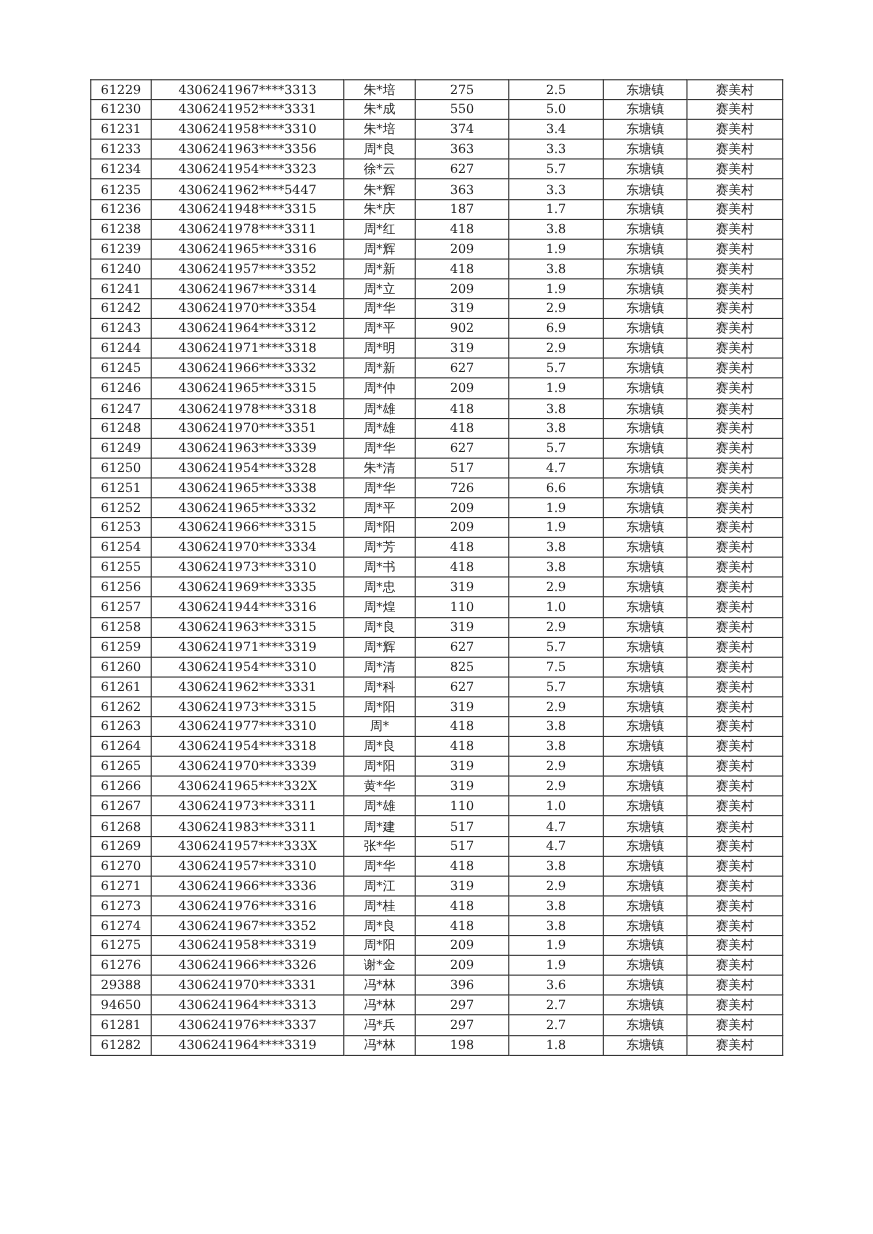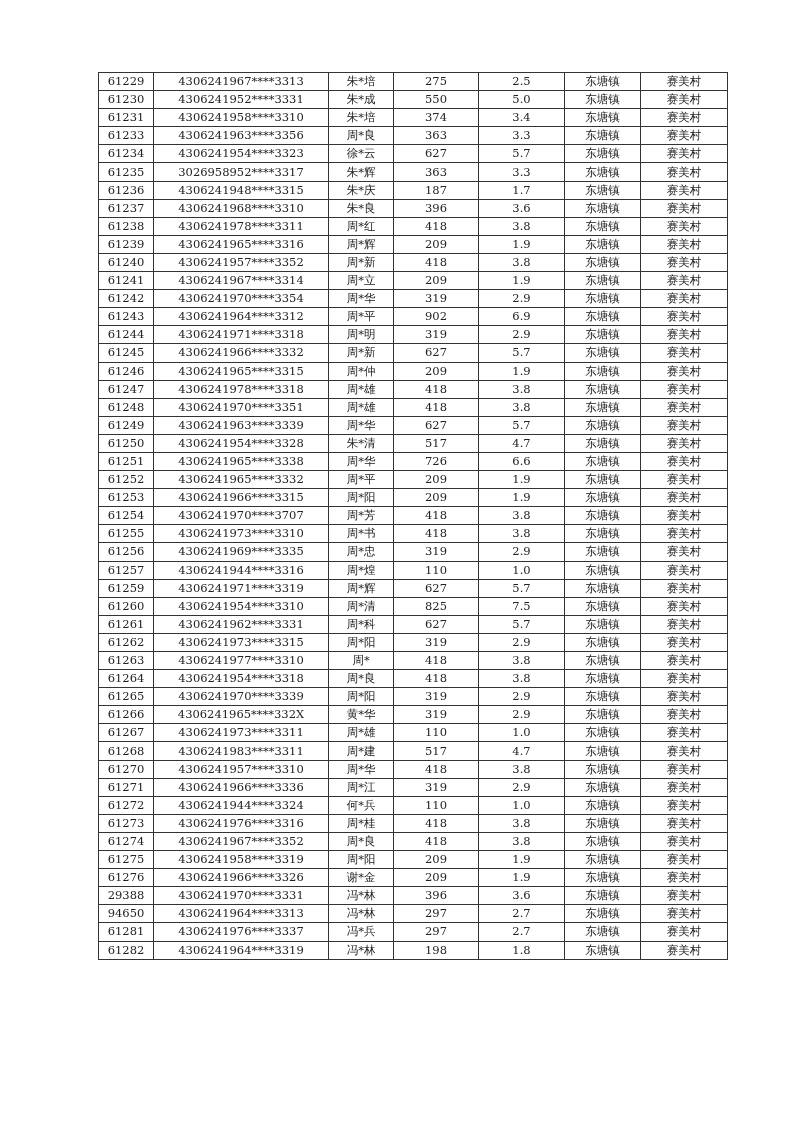--- a/index.html
+++ b/index.html
@@ -1,19 +1,19 @@
 <!DOCTYPE html>
 <html><head>
 <meta charset="utf-8">
 <style>
   html, body { margin: 0; padding: 0; background: #ffffff; }
   body { width: 794px; height: 1122px; position: relative; overflow: hidden;
          font-family: "DejaVu Serif", "Liberation Serif", serif; color: #222; }
   table { position: absolute; left: 82px; top: 72px; border-collapse: collapse;
-          table-layout: fixed; width: 629px; border: 1.5px solid #222; margin-left: 16px; }
+          table-layout: fixed; width: 629px; border: 1.5px solid #222; }
   td { border: 1px solid #333; height: 17.1px; padding: 0; text-align: center;
        font-size: 11.5px; line-height: 17px; white-space: nowrap; overflow: hidden; }
   col.c0 { width: 55px; } col.c1 { width: 175px; } col.c2 { width: 65px; }
   col.c3 { width: 85px; } col.c4 { width: 86px; } col.c5 { width: 76px; } col.c6 { width: 87px; }
 </style>
 </head>
 <body>
 
 <table>
   <colgroup>
@@ -66,46 +66,37 @@
         <td>61234</td>
         <td>4306241954****3323</td>
         <td>徐*云</td>
         <td>627</td>
         <td>5.7</td>
         <td>东塘镇</td>
         <td>赛美村</td>
       </tr>
       <tr>
         <td>61235</td>
-        <td>3026958952****3317</td>
+        <td>4306241962****5447</td>
         <td>朱*辉</td>
         <td>363</td>
         <td>3.3</td>
         <td>东塘镇</td>
         <td>赛美村</td>
       </tr>
       <tr>
         <td>61236</td>
         <td>4306241948****3315</td>
         <td>朱*庆</td>
         <td>187</td>
         <td>1.7</td>
         <td>东塘镇</td>
         <td>赛美村</td>
       </tr>
       <tr>
-        <td>61237</td>
-        <td>4306241968****3310</td>
-        <td>朱*良</td>
-        <td>396</td>
-        <td>3.6</td>
-        <td>东塘镇</td>
-        <td>赛美村</td>
-      </tr>
-      <tr>
         <td>61238</td>
         <td>4306241978****3311</td>
         <td>周*红</td>
         <td>418</td>
         <td>3.8</td>
         <td>东塘镇</td>
         <td>赛美村</td>
       </tr>
       <tr>
         <td>61239</td>
@@ -237,21 +228,21 @@
         <td>61253</td>
         <td>4306241966****3315</td>
         <td>周*阳</td>
         <td>209</td>
         <td>1.9</td>
         <td>东塘镇</td>
         <td>赛美村</td>
       </tr>
       <tr>
         <td>61254</td>
-        <td>4306241970****3707</td>
+        <td>4306241970****3334</td>
         <td>周*芳</td>
         <td>418</td>
         <td>3.8</td>
         <td>东塘镇</td>
         <td>赛美村</td>
       </tr>
       <tr>
         <td>61255</td>
         <td>4306241973****3310</td>
         <td>周*书</td>
@@ -272,20 +263,29 @@
       <tr>
         <td>61257</td>
         <td>4306241944****3316</td>
         <td>周*煌</td>
         <td>110</td>
         <td>1.0</td>
         <td>东塘镇</td>
         <td>赛美村</td>
       </tr>
       <tr>
+        <td>61258</td>
+        <td>4306241963****3315</td>
+        <td>周*良</td>
+        <td>319</td>
+        <td>2.9</td>
+        <td>东塘镇</td>
+        <td>赛美村</td>
+      </tr>
+      <tr>
         <td>61259</td>
         <td>4306241971****3319</td>
         <td>周*辉</td>
         <td>627</td>
         <td>5.7</td>
         <td>东塘镇</td>
         <td>赛美村</td>
       </tr>
       <tr>
         <td>61260</td>
@@ -362,43 +362,43 @@
       <tr>
         <td>61268</td>
         <td>4306241983****3311</td>
         <td>周*建</td>
         <td>517</td>
         <td>4.7</td>
         <td>东塘镇</td>
         <td>赛美村</td>
       </tr>
       <tr>
+        <td>61269</td>
+        <td>4306241957****333X</td>
+        <td>张*华</td>
+        <td>517</td>
+        <td>4.7</td>
+        <td>东塘镇</td>
+        <td>赛美村</td>
+      </tr>
+      <tr>
         <td>61270</td>
         <td>4306241957****3310</td>
         <td>周*华</td>
         <td>418</td>
         <td>3.8</td>
         <td>东塘镇</td>
         <td>赛美村</td>
       </tr>
       <tr>
         <td>61271</td>
         <td>4306241966****3336</td>
         <td>周*江</td>
         <td>319</td>
         <td>2.9</td>
-        <td>东塘镇</td>
-        <td>赛美村</td>
-      </tr>
-      <tr>
-        <td>61272</td>
-        <td>4306241944****3324</td>
-        <td>何*兵</td>
-        <td>110</td>
-        <td>1.0</td>
         <td>东塘镇</td>
         <td>赛美村</td>
       </tr>
       <tr>
         <td>61273</td>
         <td>4306241976****3316</td>
         <td>周*桂</td>
         <td>418</td>
         <td>3.8</td>
         <td>东塘镇</td>

